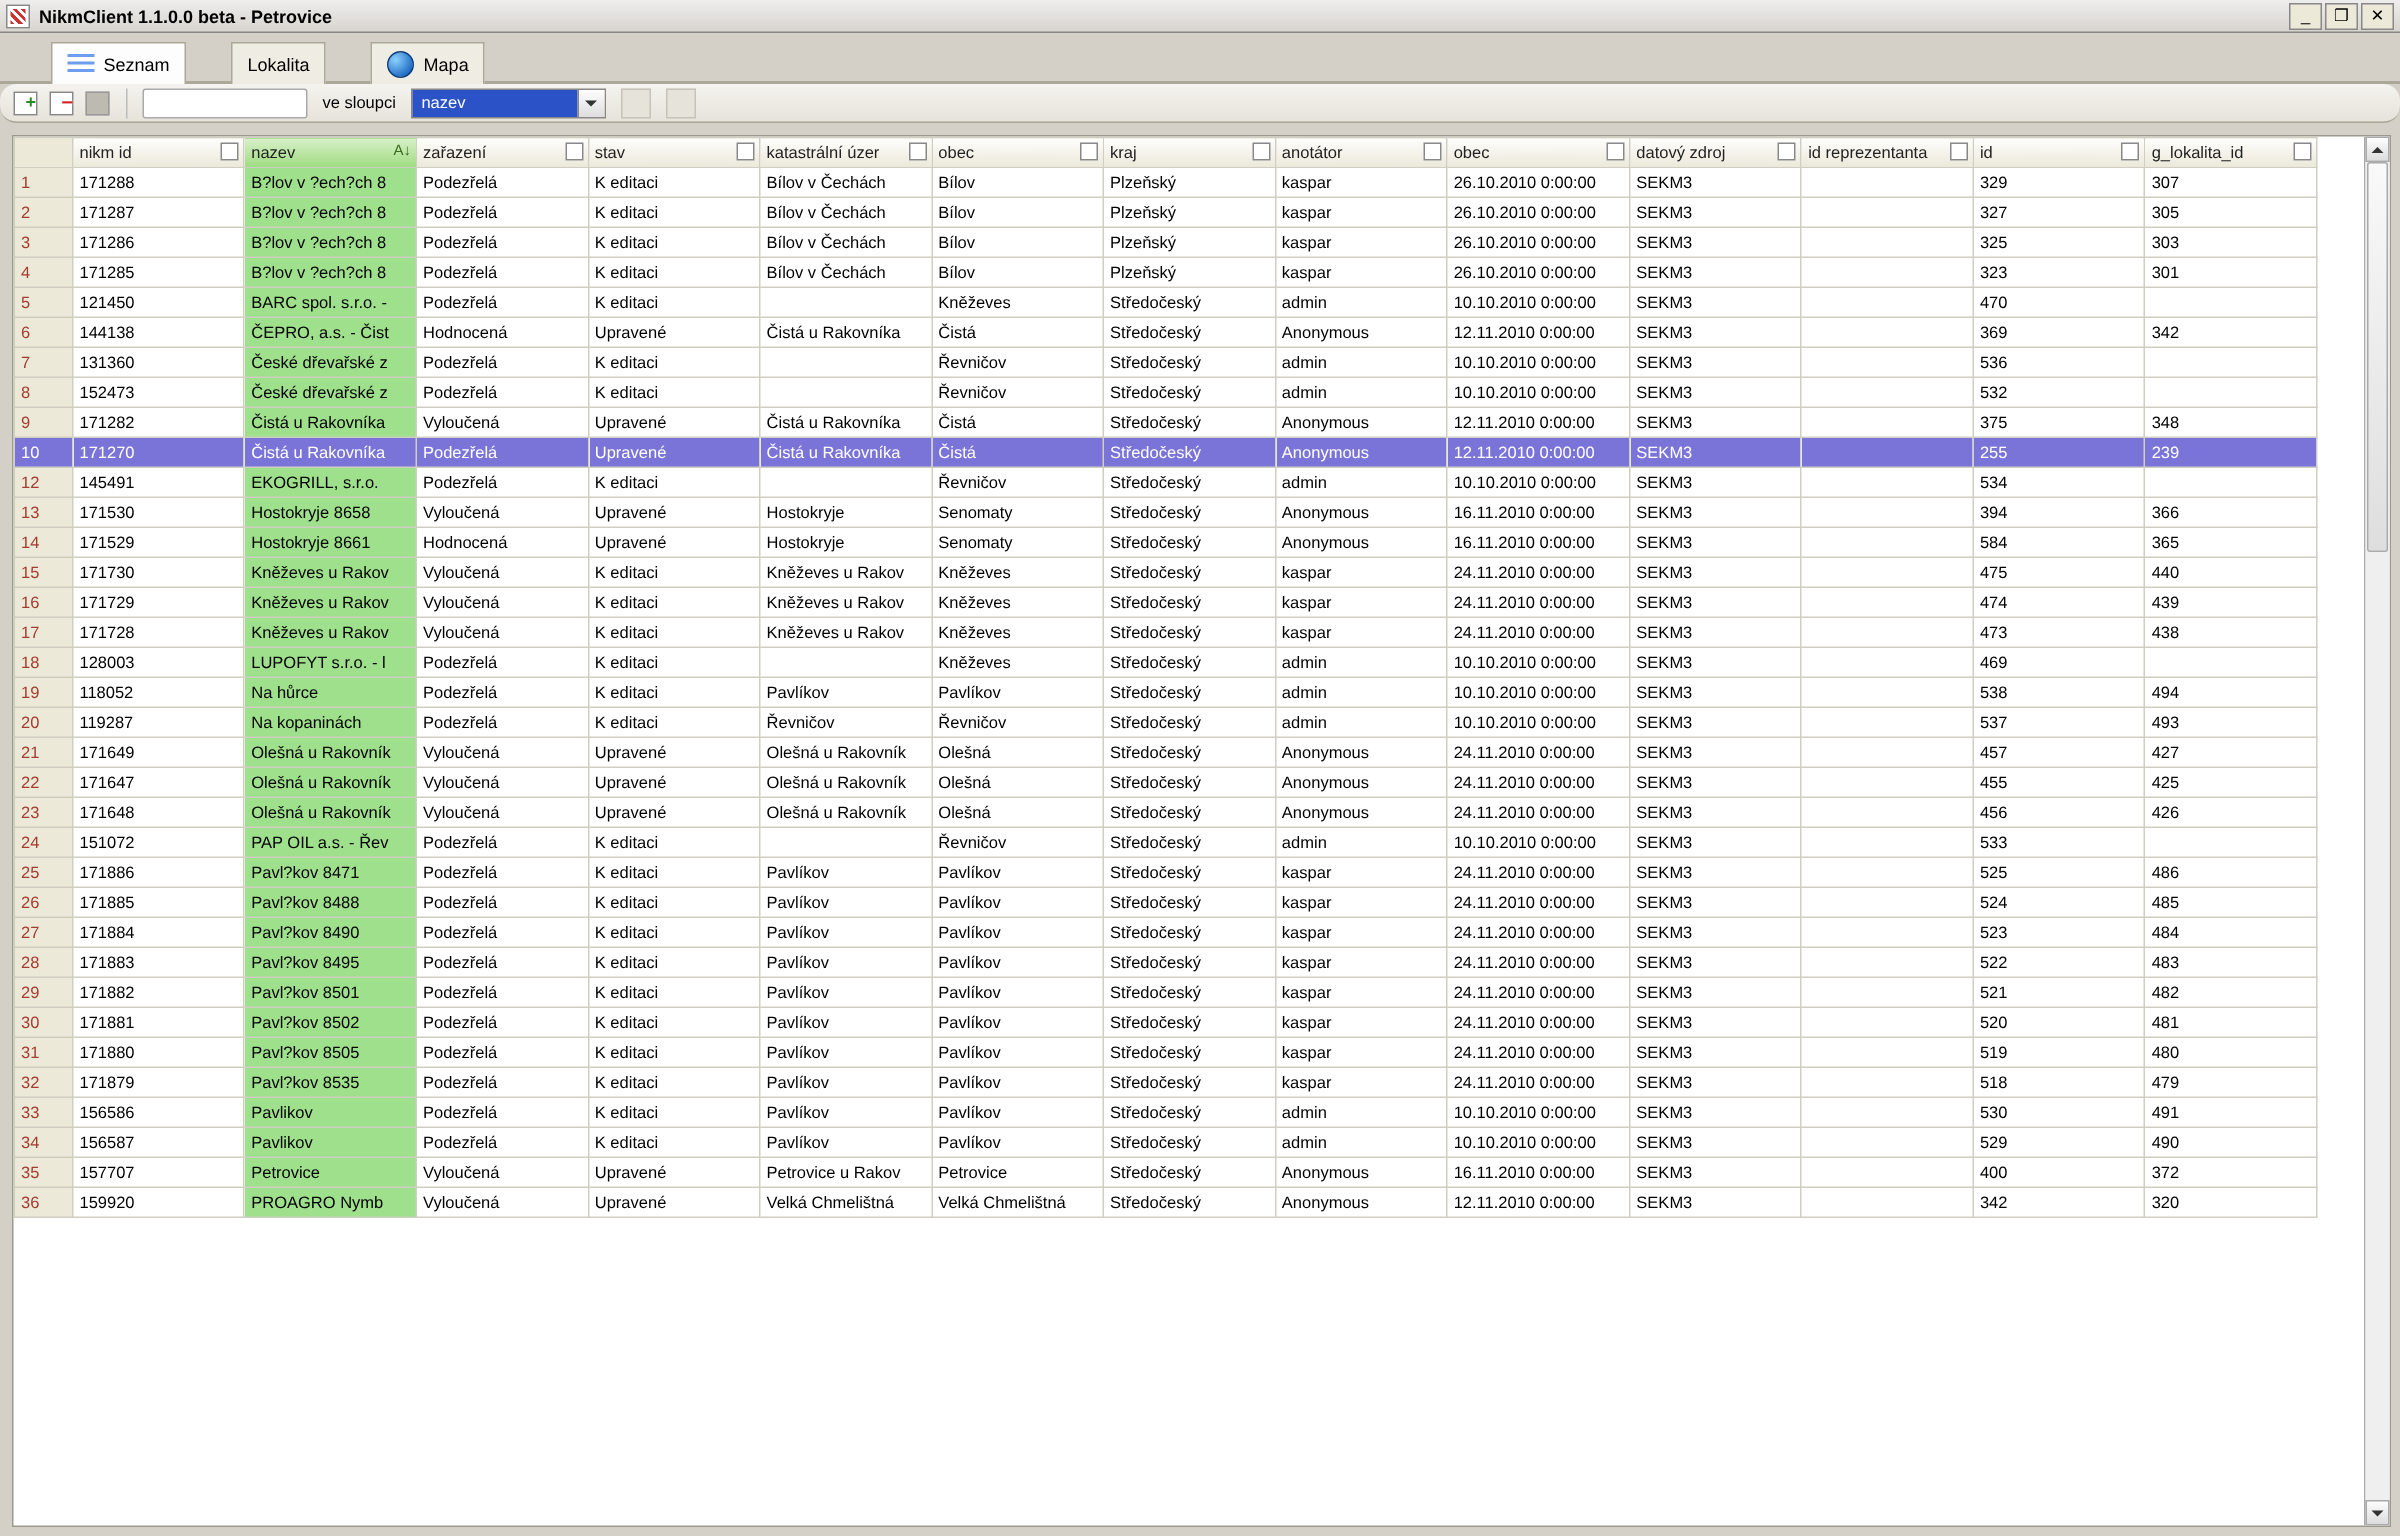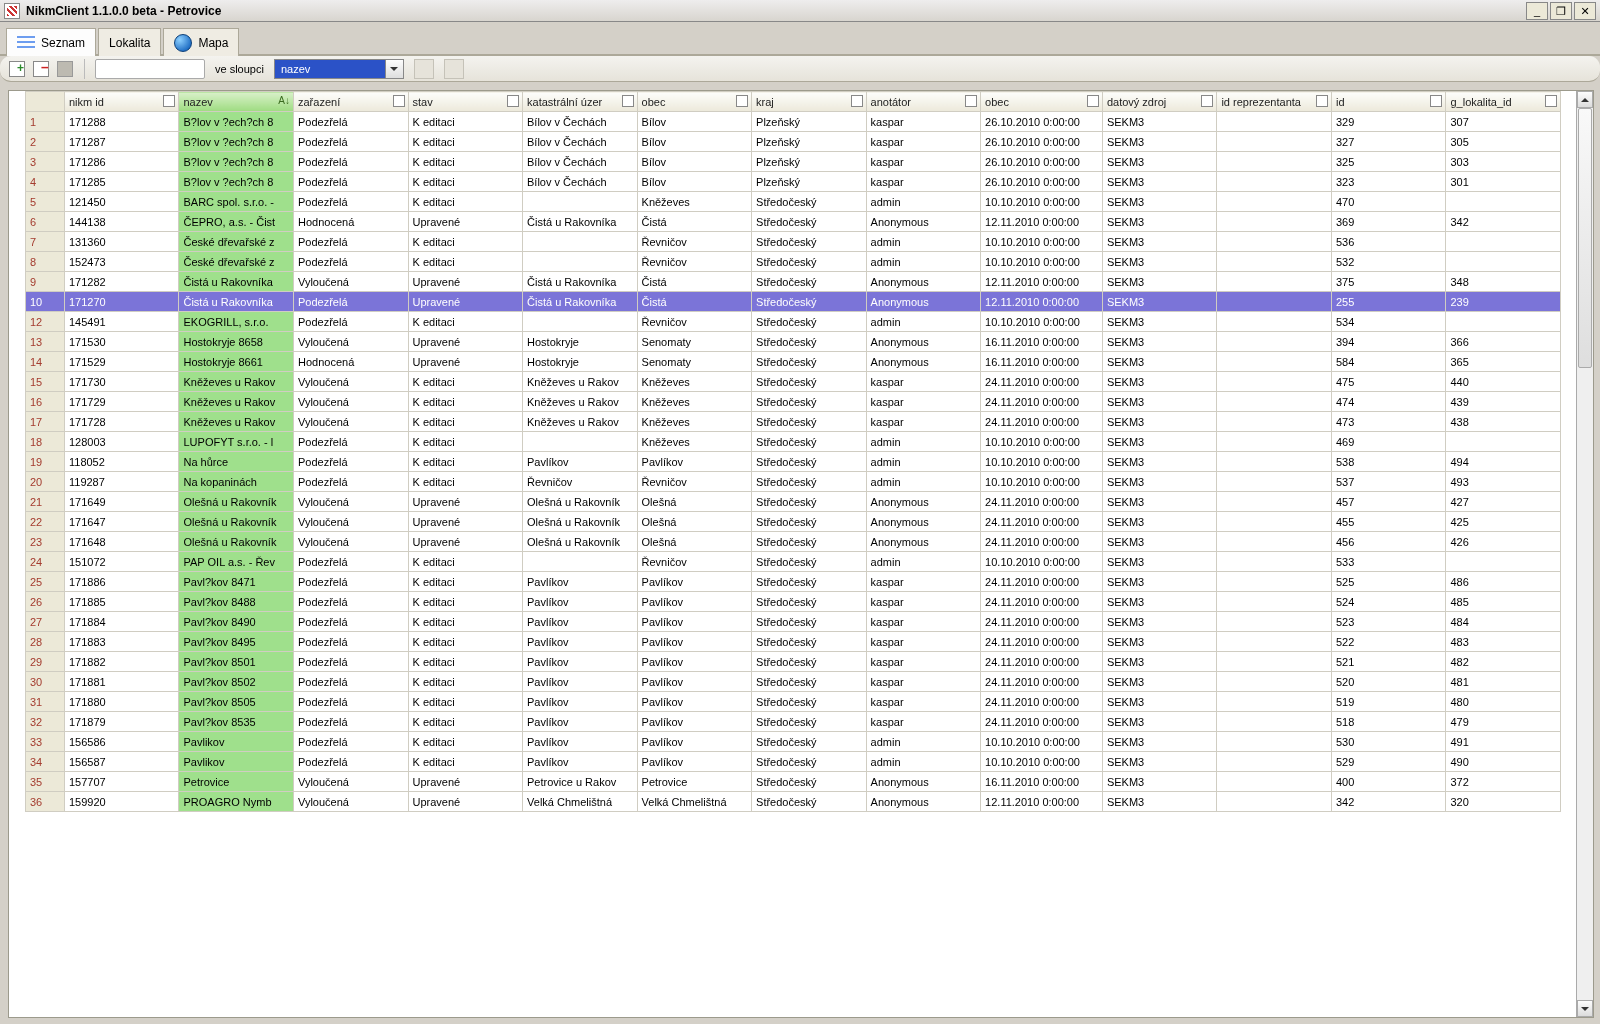--- a/index.html
+++ b/index.html
@@ -5,21 +5,21 @@
   * { box-sizing: border-box; }
   html,body { margin:0; padding:0; font-family: Tahoma, Arial, sans-serif; font-size:11px; background:#d4d0c8; }
   .window { width:1600px; height:1024px; background:#d4d0c8; display:flex; flex-direction:column; overflow:hidden;justify-content:flex-end; }
   .titlebar { height:22px; background:linear-gradient(#eeeded,#d8d5cf); border-bottom:1px solid #888; display:flex; align-items:center; padding:0 4px; color:#000; }
   .titlebar .app-icon { width:16px; height:16px; margin-right:6px; background:#fff; border:1px solid #888; display:inline-block; position:relative; }
   .titlebar .app-icon::after{content:"";position:absolute;inset:2px;background:repeating-linear-gradient(45deg,#c33,#c33 2px,#fff 2px,#fff 4px);}
   .titlebar .title { font-weight:bold; font-size:12px;}
   .win-btns { margin-left:auto; display:flex; gap:2px; }
   .win-btn { width:22px; height:18px; border:1px solid #888; background:#ece9d8; text-align:center; line-height:16px; font-family:Arial; font-size:11px; cursor:default;}
   .tabstrip { height:34px; background:#d4d0c8; display:flex; align-items:flex-end; padding:2px 6px 0 6px; gap:0; border-bottom:2px solid #aca899;}
-  .tab { height:28px; padding:12px 10px; display:flex; align-items:center; gap:6px; border:1px solid #aca899; background:#efece3; border-bottom:none; margin-right:2px; position:relative; top:2px; font-size:12px;}
+  .tab { height:28px; padding:12px 10px; display:flex; align-items:center; gap:6px; border:1px solid #aca899; background:#efece3; border-bottom:none; margin-right:2px; position:relative; top:2px; font-size:12px;margin-left:28px;}
   .tab.active { background:#fdfdfd; top:2px; z-index:2; }
   .tab-icon { width:18px; height:18px; display:inline-block; }
   .tab-icon.list::before{ content:""; display:block; width:18px; height:18px; background:linear-gradient(#6d9def,#6d9def) 0 2px/18px 2px no-repeat,linear-gradient(#6d9def,#6d9def) 0 7px/18px 2px no-repeat,linear-gradient(#6d9def,#6d9def) 0 12px/18px 2px no-repeat;}
   .tab-icon.globe { background:radial-gradient(circle at 30% 30%, #8dd0ff, #1867c0 80%); border-radius:50%; border:1px solid #0a3e78;}
   .toolbar { height:26px; background:linear-gradient(#f4f3ef,#e6e3da); border-bottom:1px solid #aca899; display:flex; align-items:center; padding:2px 8px; gap:6px;border-radius:11px;}
   .tbtn { width:18px; height:18px; border:1px solid transparent; display:flex; align-items:center; justify-content:center; border-radius:2px;}
   .ico-addrow::before{content:"";width:14px;height:14px;background:#fff;border:1px solid #888;display:block;position:relative;}
   .ico-addrow::after{content:"+";position:absolute;color:#2a8a2a;font-weight:bold;font-size:12px;margin-top:-16px;margin-left:8px;text-shadow:0 0 2px #fff;}
   .ico-delrow::before{content:"";width:14px;height:14px;background:#fff;border:1px solid #888;display:block;}
   .ico-delrow::after{content:"–";position:absolute;color:#c22;font-weight:bold;font-size:14px;margin-top:-18px;margin-left:8px;text-shadow:0 0 2px #fff;}
@@ -27,21 +27,21 @@
   .tsep{width:1px;height:20px;background:#bbb;margin:0 4px;}
   .searchbox{ height:20px; width:110px; background:#fff; border:1px solid #aaa; border-radius:2px;}
   .vesloupci{margin:0 4px;color:#000;}
   .combo{display:flex;align-items:stretch;height:20px;border:1px solid #888;}
   .combo .val{background:#2b52c7;color:#fff;padding:2px 6px;min-width:110px;display:flex;align-items:center;}
   .combo .arrow{width:18px;background:linear-gradient(#fdfdfd,#dedede);display:flex;align-items:center;justify-content:center;border-left:1px solid #888;}
   .combo .arrow::after{content:"";border:4px solid transparent;border-top-color:#333;margin-top:4px;}
   .sqbtn{width:20px;height:20px;background:#e6e3da;border:1px solid #c5c2b8;margin-left:4px;}
   .client{flex:1 1 auto;padding:8px 6px 6px 8px;display:flex;overflow:hidden;}
   .grid-wrap{flex:1;background:#fff;border:1px solid #9c9a8c;position:relative;display:flex;}
-  .grid{flex:1;overflow:hidden;margin-left:16px;}
+  .grid{flex:1;overflow:hidden;}
   table{border-collapse:collapse;table-layout:fixed;width:1536px;}
   th,td{border:1px solid #d0cdc2;height:20px;padding:0 4px;overflow:hidden;white-space:nowrap;text-overflow:clip;vertical-align:middle;}
   th{background:linear-gradient(#fdfdfb,#ece9da);font-weight:normal;text-align:left;position:relative;color:#222;}
   th .chk{position:absolute;right:3px;top:3px;width:12px;height:12px;border:1px solid #888;background:#fff;}
   th.sorted{background:linear-gradient(#d8f0c9,#9edc80);}
   th.sorted .sortglyph{position:absolute;right:3px;top:3px;font-size:10px;color:#3a6b1f;}
   .rownum{background:#ece9d8;color:#a43c2f;text-align:left;width:30px;}
   td.nazev{background:#9fe08c;}
   tr.sel td{background:#7b74d8;color:#fff;}
   tr.sel td.nazev{background:#7b74d8;color:#fff;}

